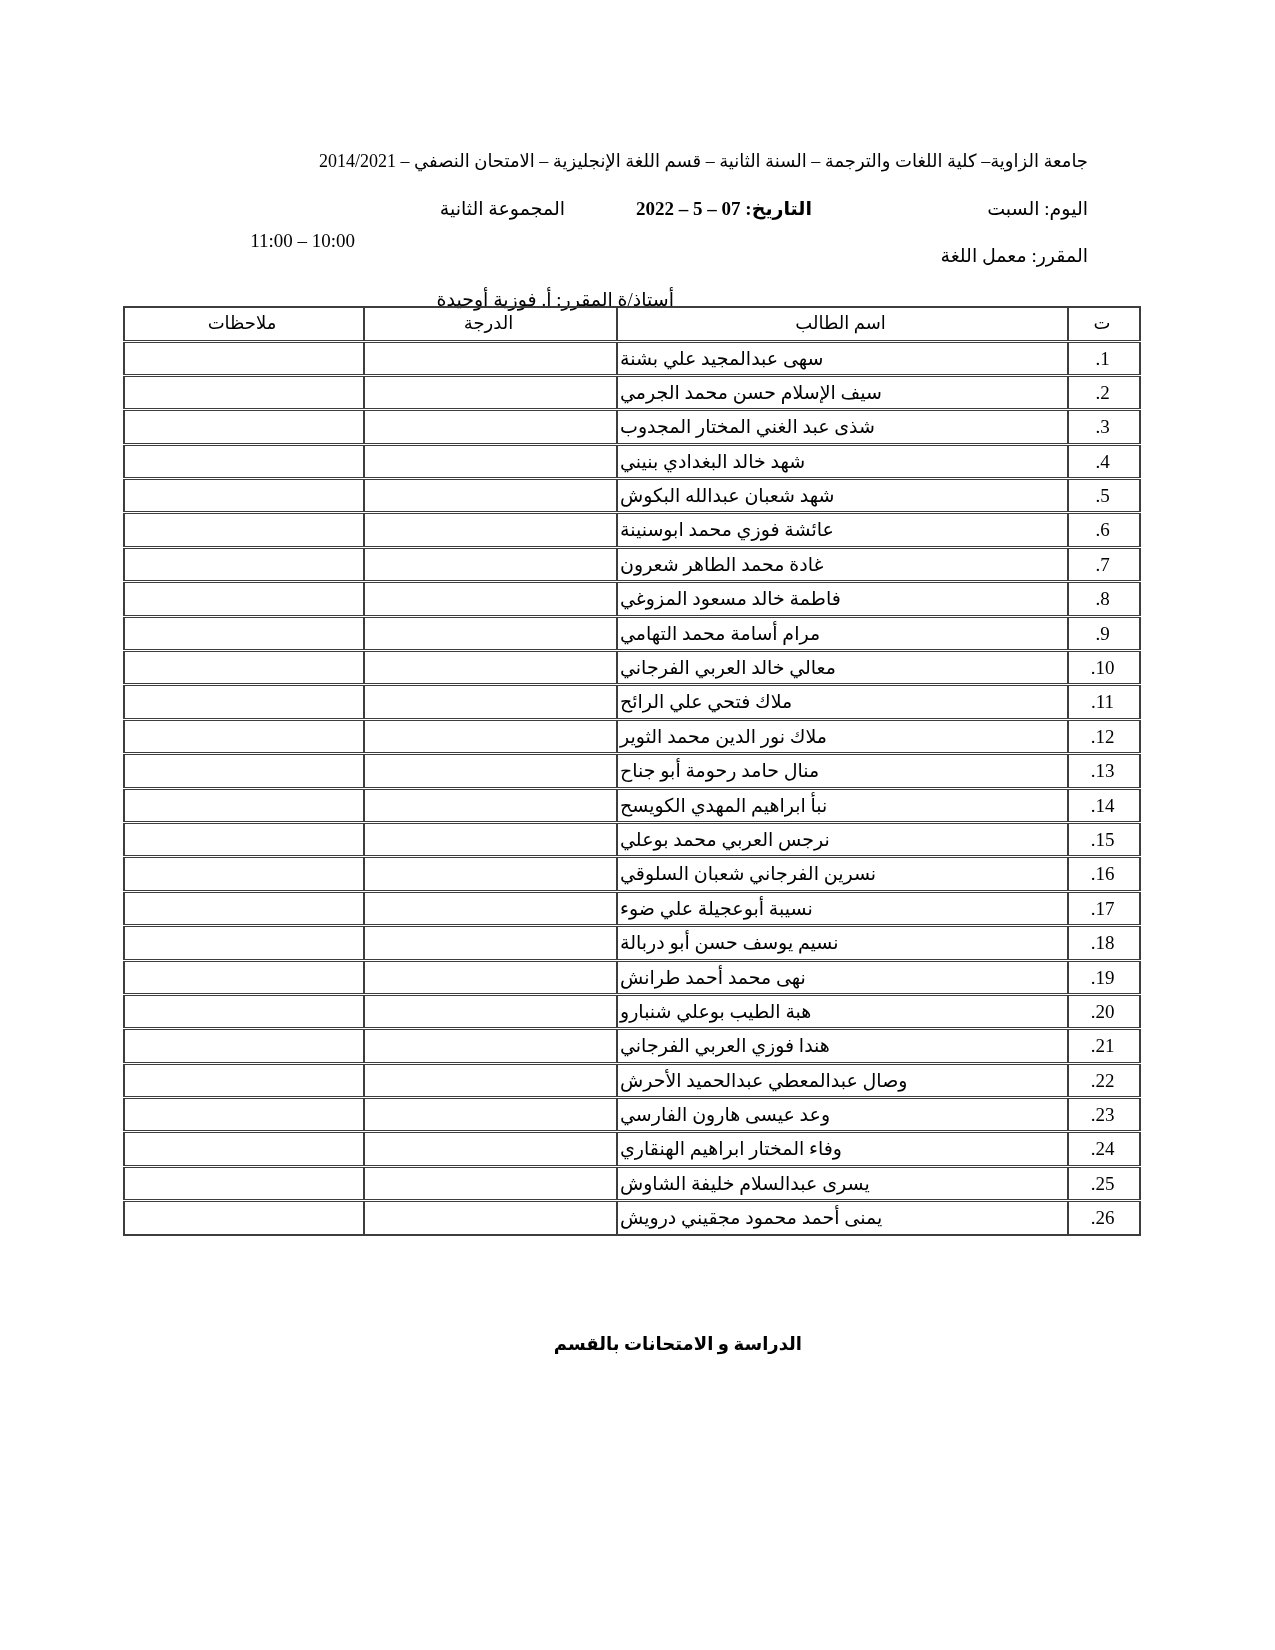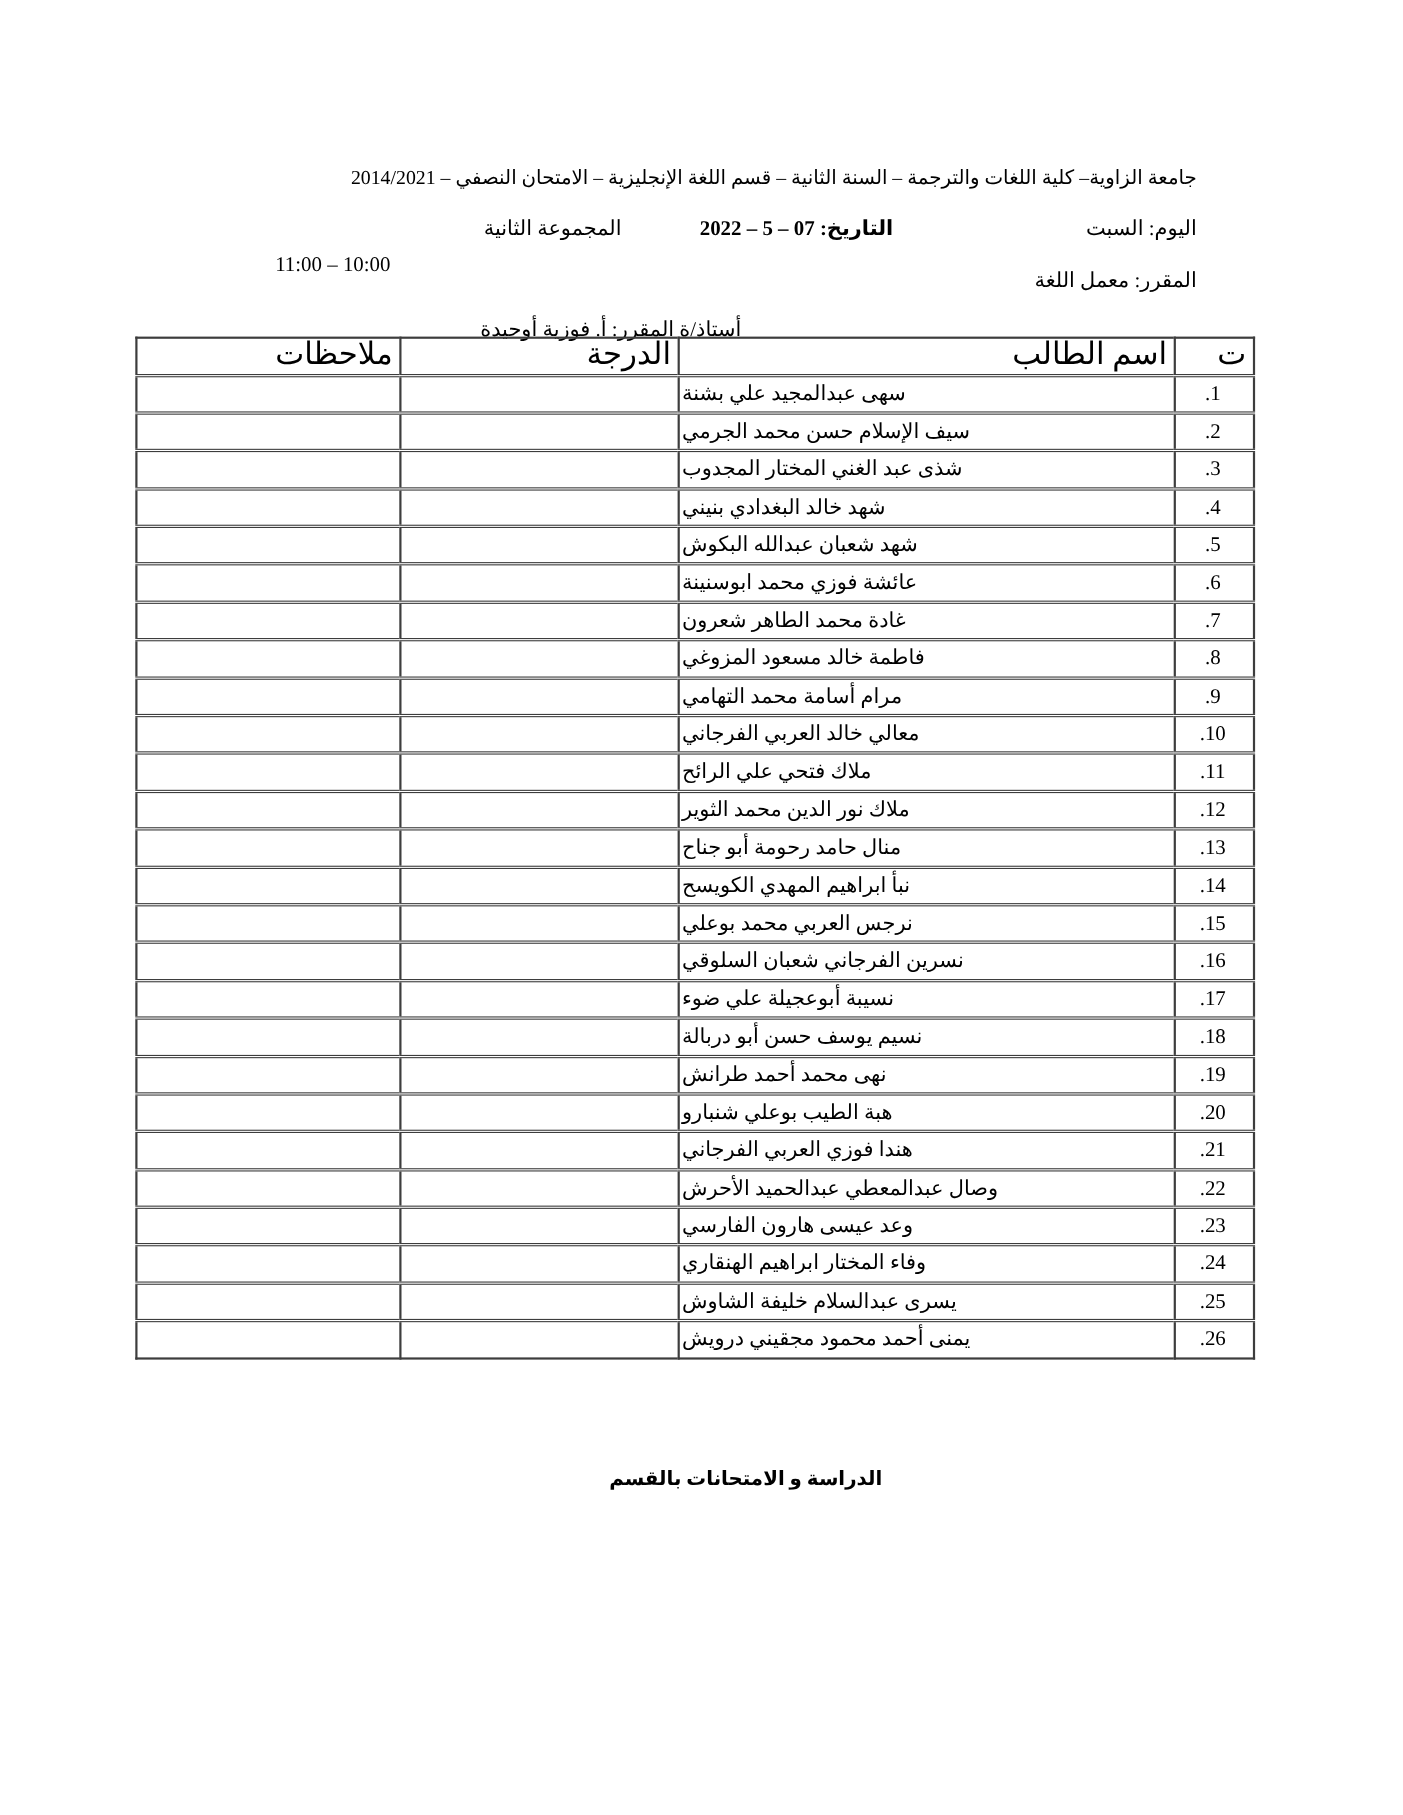--- a/index.html
+++ b/index.html
@@ -40,21 +40,21 @@
     font-weight: normal;
     vertical-align: top;
     overflow: hidden;
   }
   .students thead th { border-bottom: 3px double #3d3d3d; border-top: 2px solid #3d3d3d; }
   .students tbody td { border-top: 3px double #3d3d3d; border-bottom: 3px double #3d3d3d; }
   .students tbody tr:last-child td { border-bottom: 2px solid #3d3d3d; }
   .students thead tr { height: 34px; }
   .students tbody tr { height: 34.4px; }
 
-  .students th { font-size: 28px; line-height: 28px; text-align: right; padding: 1px 6px 1px 2px; }
+  .students th { font-size: 18px; line-height: 28px; padding: 1px 6px 1px 2px; }
   .students td { font-size: 19px; line-height: 27px; padding: 2px 5px 2px 2px; }
   .col-head-index, .cell-index { text-align: center; padding: 1px 2px; }
   .cell-name  { text-align: left; }
   .cell-grade, .cell-notes { text-align: right; }
 
   .doc-footer {
     position: absolute; top: 1330px; right: 473px;
     direction: rtl; white-space: nowrap;
     font-weight: bold; font-size: 18px; line-height: 28px;
   }

